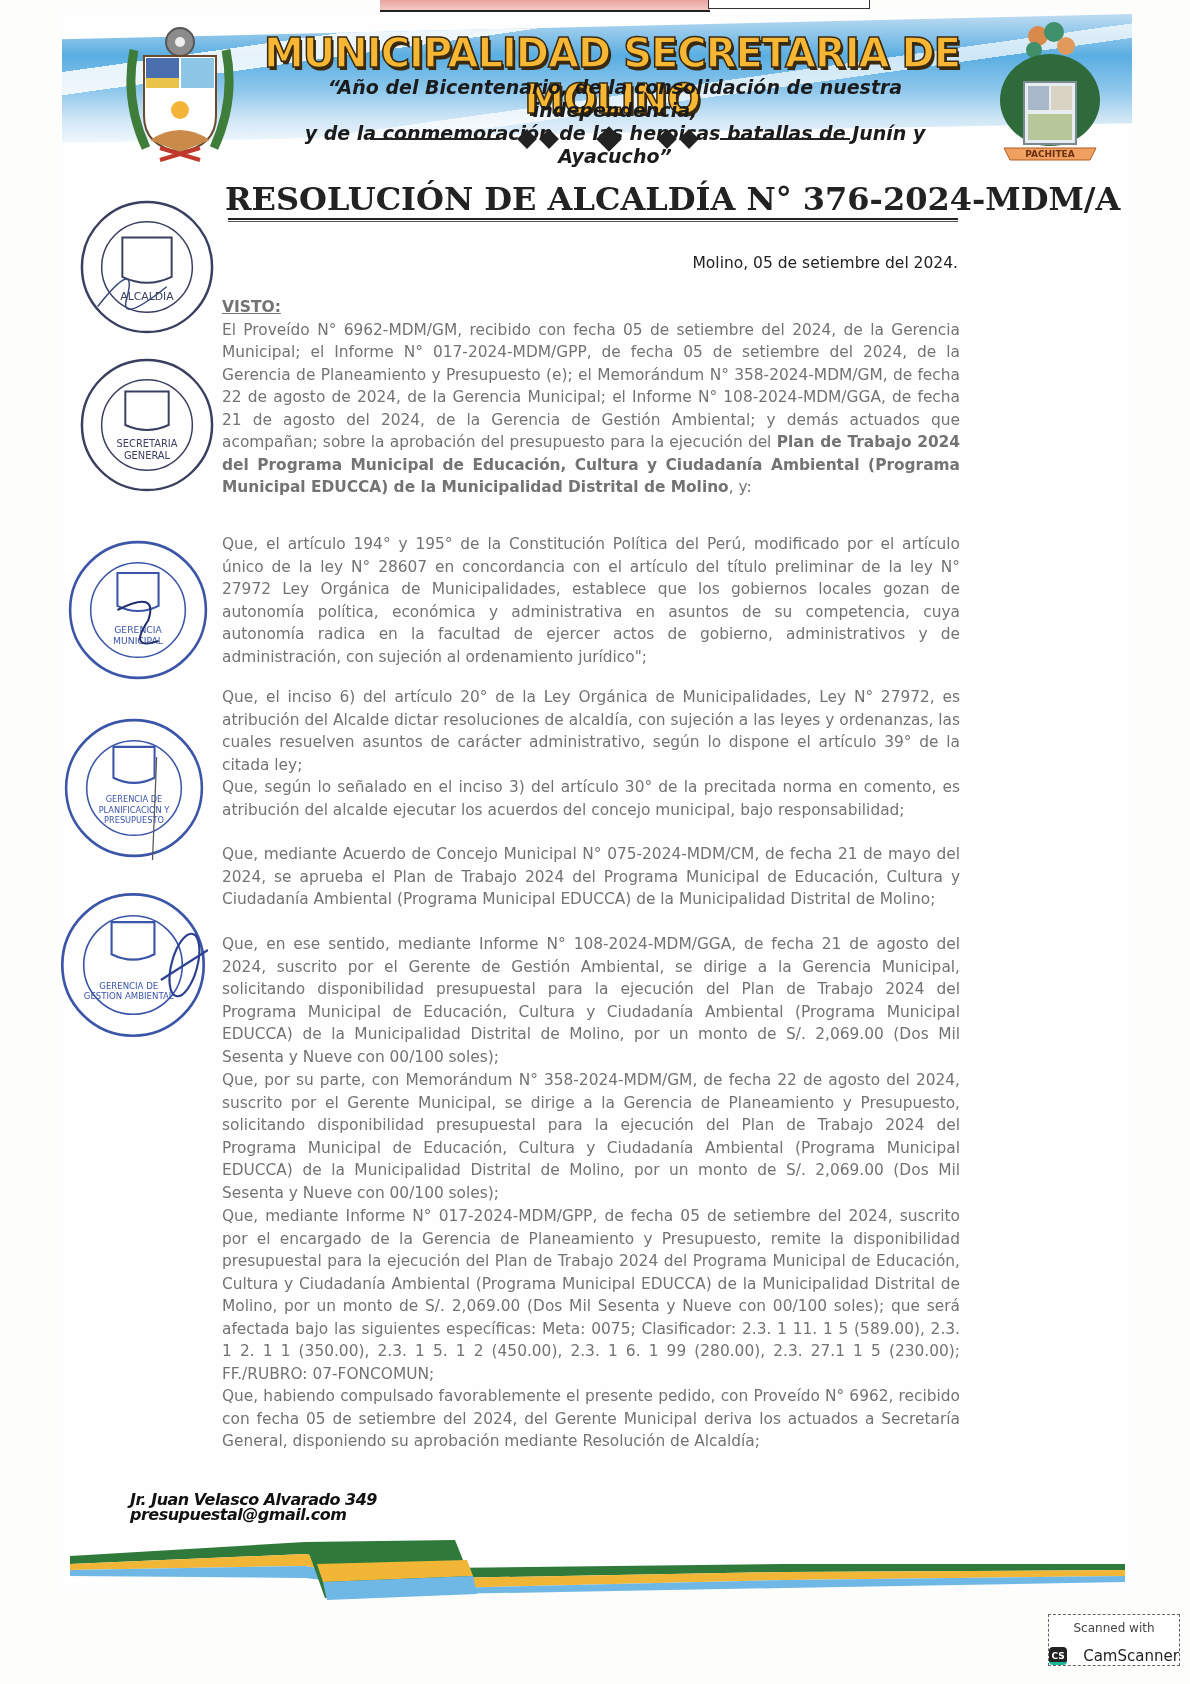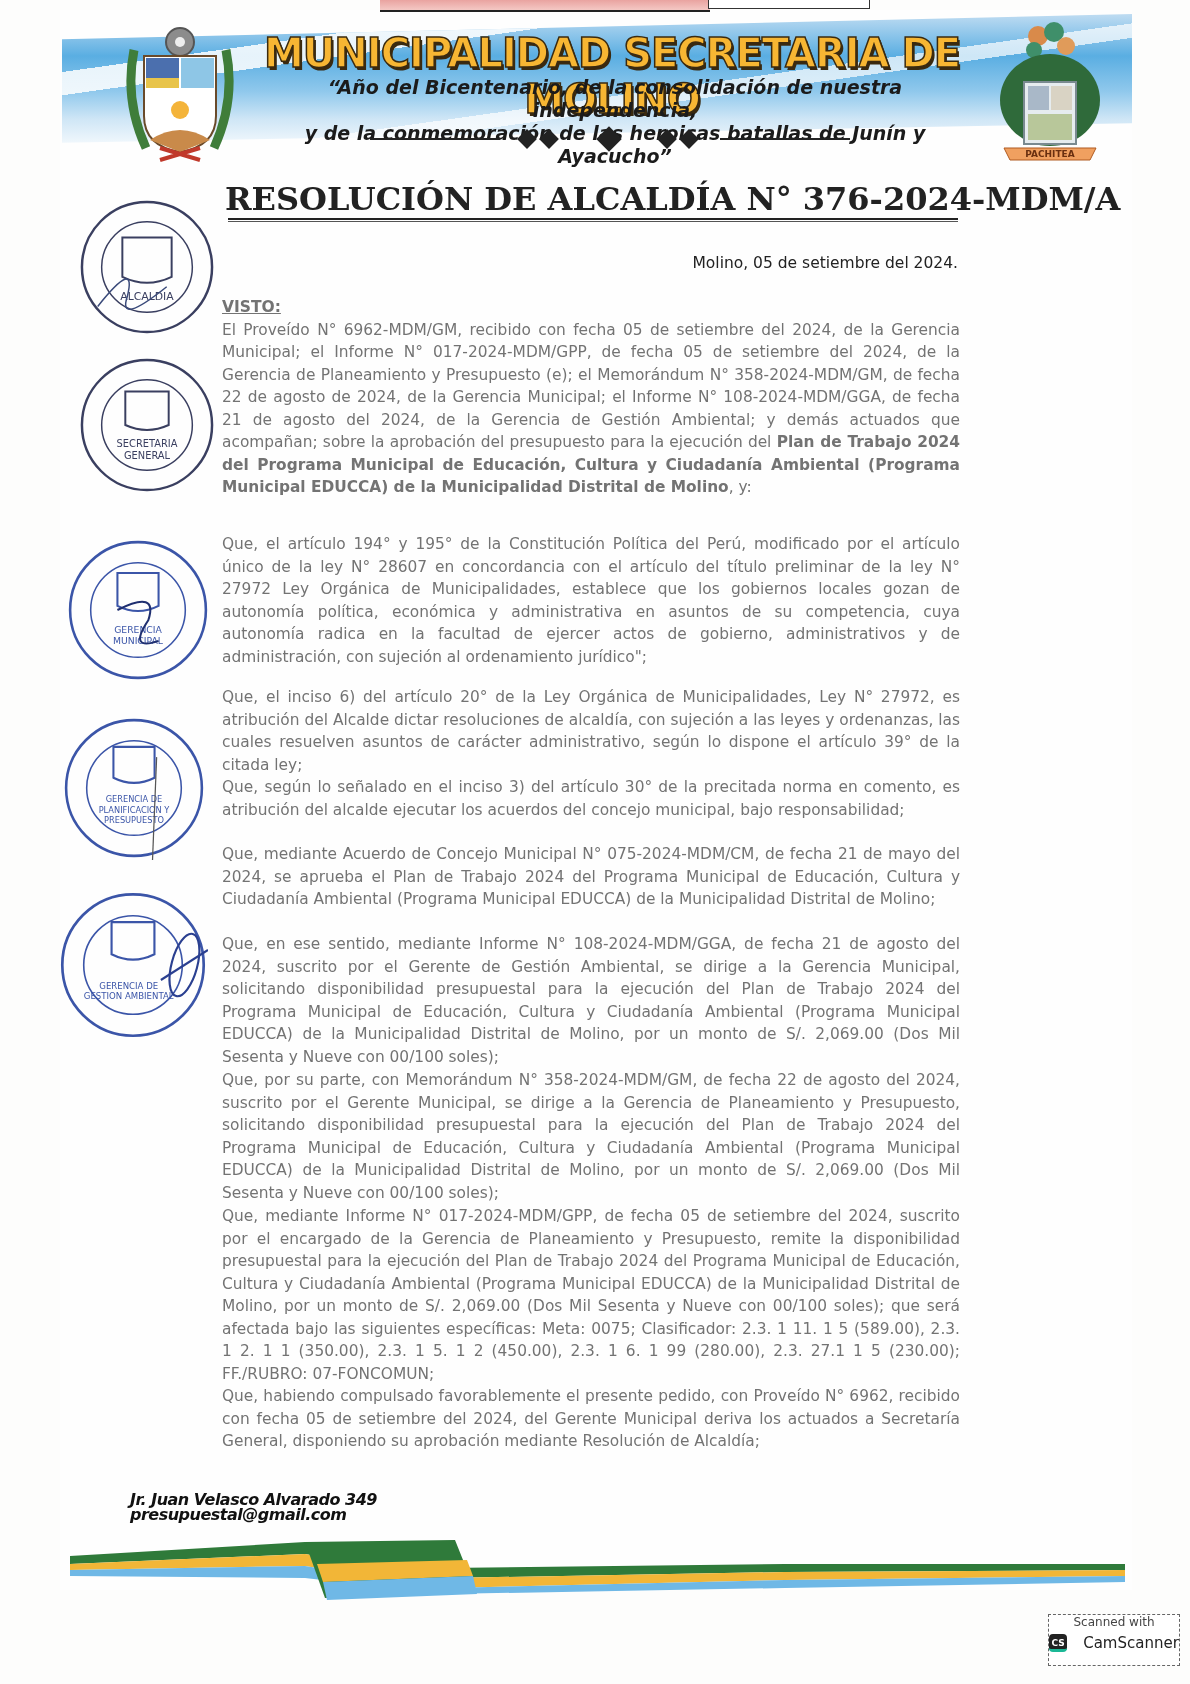--- a/index.html
+++ b/index.html
@@ -57,22 +57,22 @@
   .stamp { position: absolute; width: 138px; height: 138px; }
   .stamp svg { width: 100%; height: 100%; }
 
   
   .footer-addr { position: absolute; left: 130px; top: 1492px; font-style: italic; font-weight: bold; font-size: 16px; line-height: 15px; color: #111; letter-spacing: -0.5px; }
   .ribbon { position: absolute; left: 65px; top: 1520px; width: 1065px; height: 80px; }
   .cs-badge {
     position: absolute; left: 1048px; top: 1614px; width: 130px; height: 50px;
     border: 1px dashed #666; background: #fff; text-align: center; font-size: 12px; color: #444;
   }
-  .cs-badge .scanned { display: block; }
-  .cs-badge .brand { display: flex; align-items: center; justify-content: center; gap: 16px; margin-top: 5px; font-size: 15px; color: #222; }
+  .cs-badge .scanned { margin-top: 6px; display: block; }
+  .cs-badge .brand { display: flex; align-items: center; justify-content: center; gap: 16px; margin-top: 12px; font-size: 15px; color: #222; }
   .cs-logo { width: 18px; height: 18px; border-radius: 4px; background: #222; color: #fff; font-size: 9px; font-weight: bold; line-height: 18px; border-bottom: 3px solid #1bb896; box-sizing: border-box; }
 </style>
 </head>
 <body>
 
 <div class="page-edge"></div>
 <div class="tab-top"></div>
 <div class="tab-top2"></div>
 
 <div class="banner"></div>

